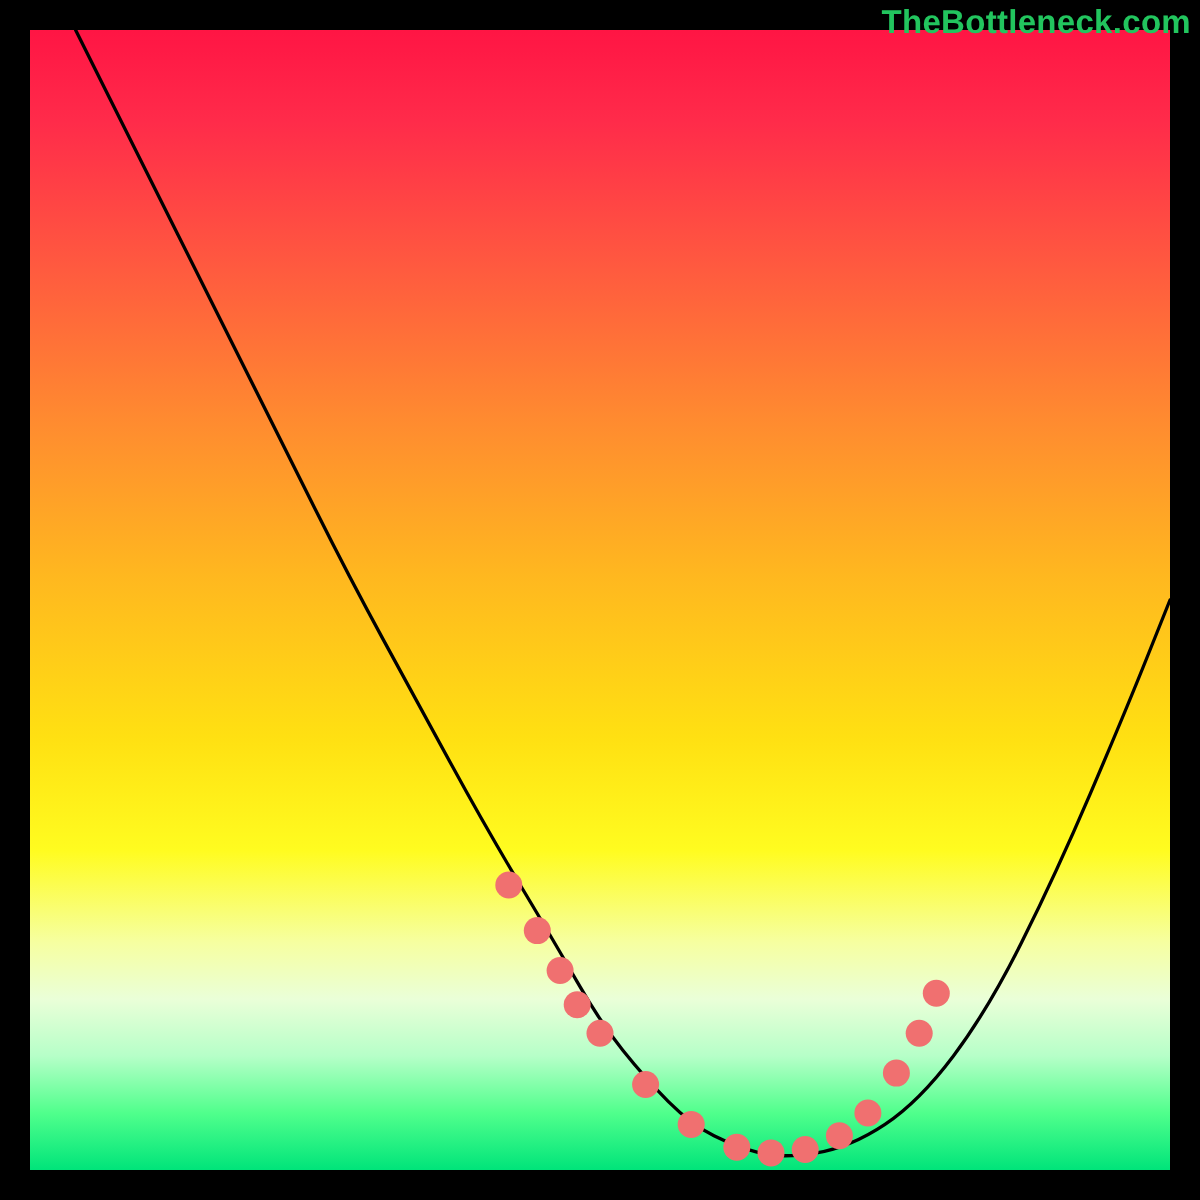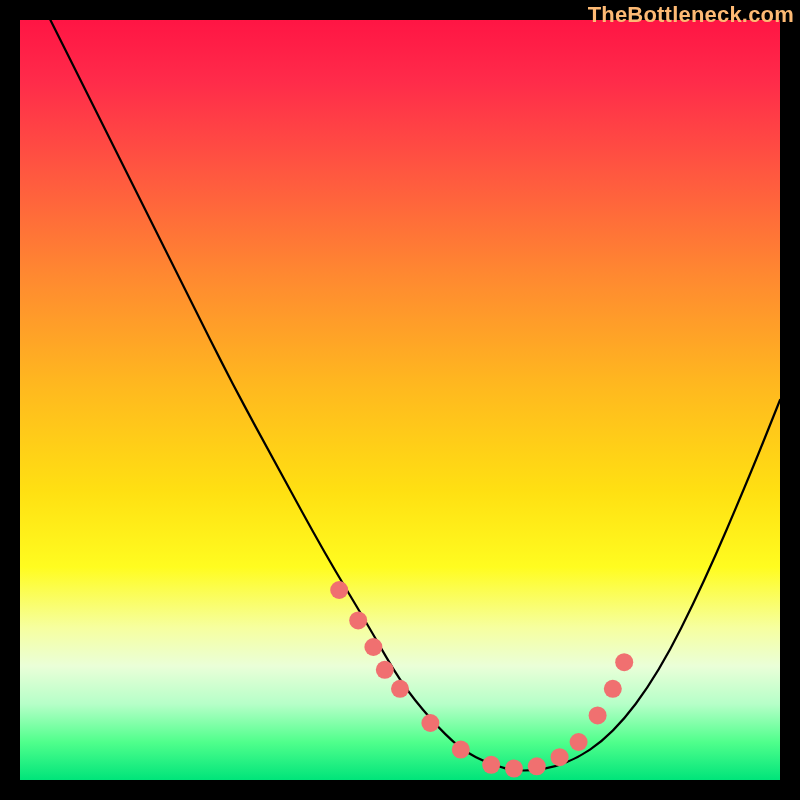--- a/index.html
+++ b/index.html
@@ -40,21 +40,21 @@
       #00e47a 100%
     );
   }
   .watermark {
     position: absolute;
     top: 2px;
     right: 6px;
     font-family: Arial, Helvetica, sans-serif;
     font-size: 22px;
     font-weight: 600;
-    color: #fdba74;
+    color: #22c55e;
     letter-spacing: 0.2px;
     user-select: none;
   }
   svg.curve {
     position: absolute;
     left: 20px;
     top: 20px;
     width: 760px;
     height: 760px;
     overflow: visible;

